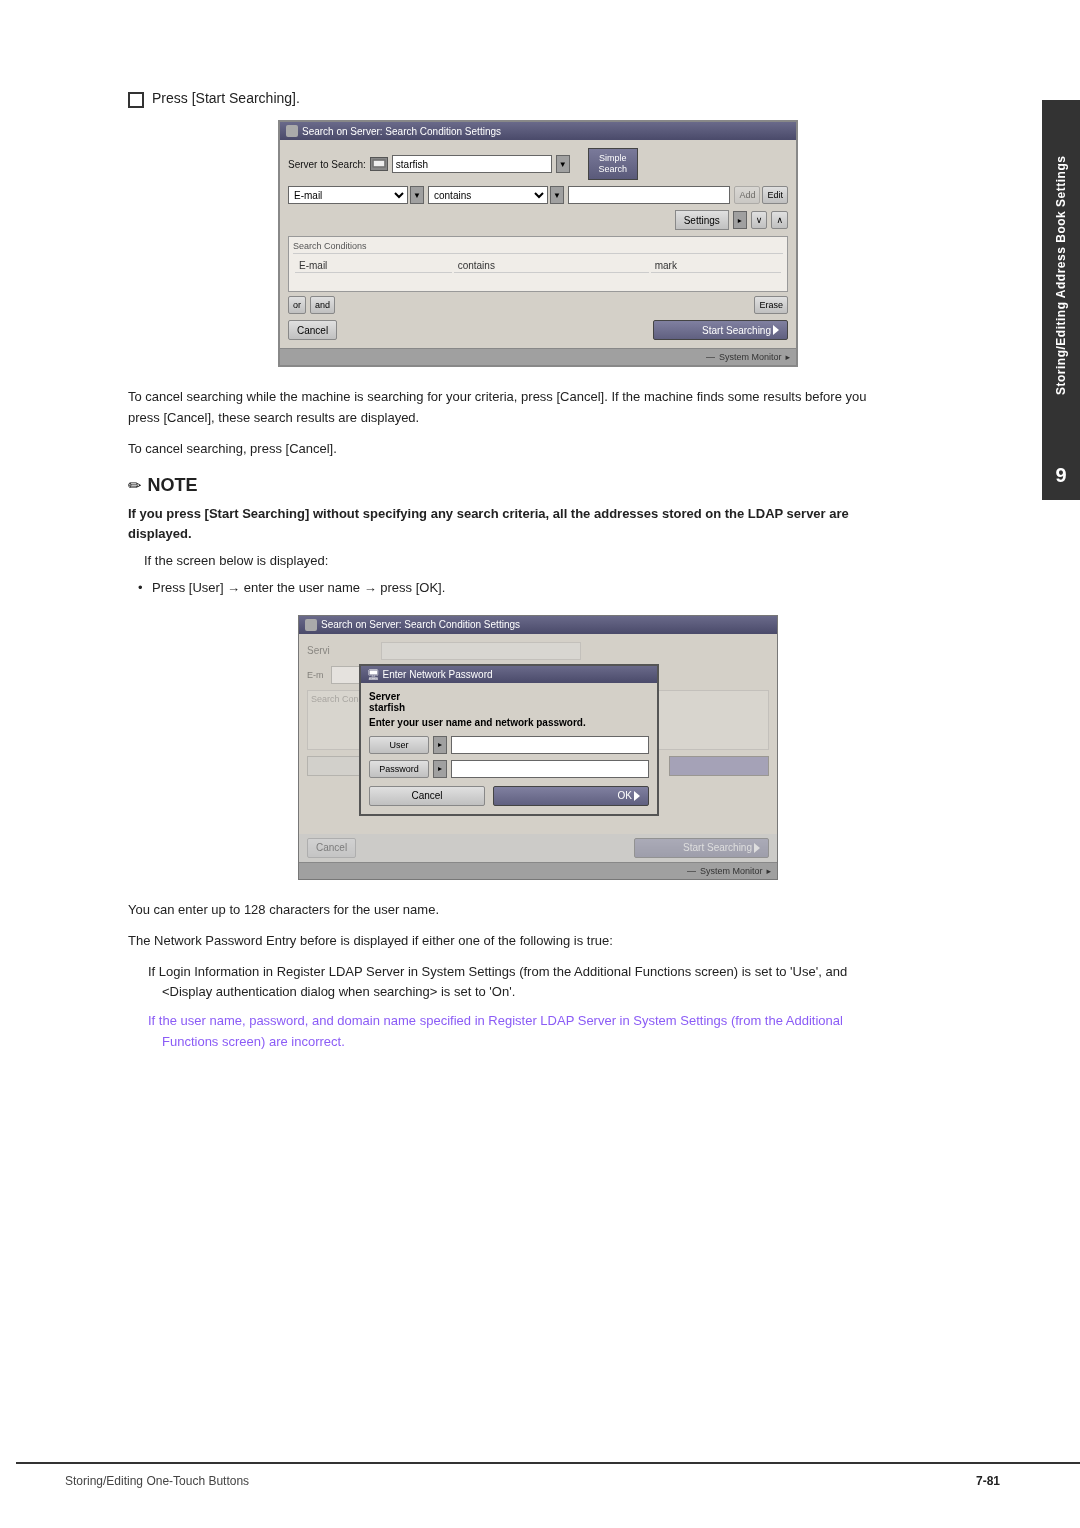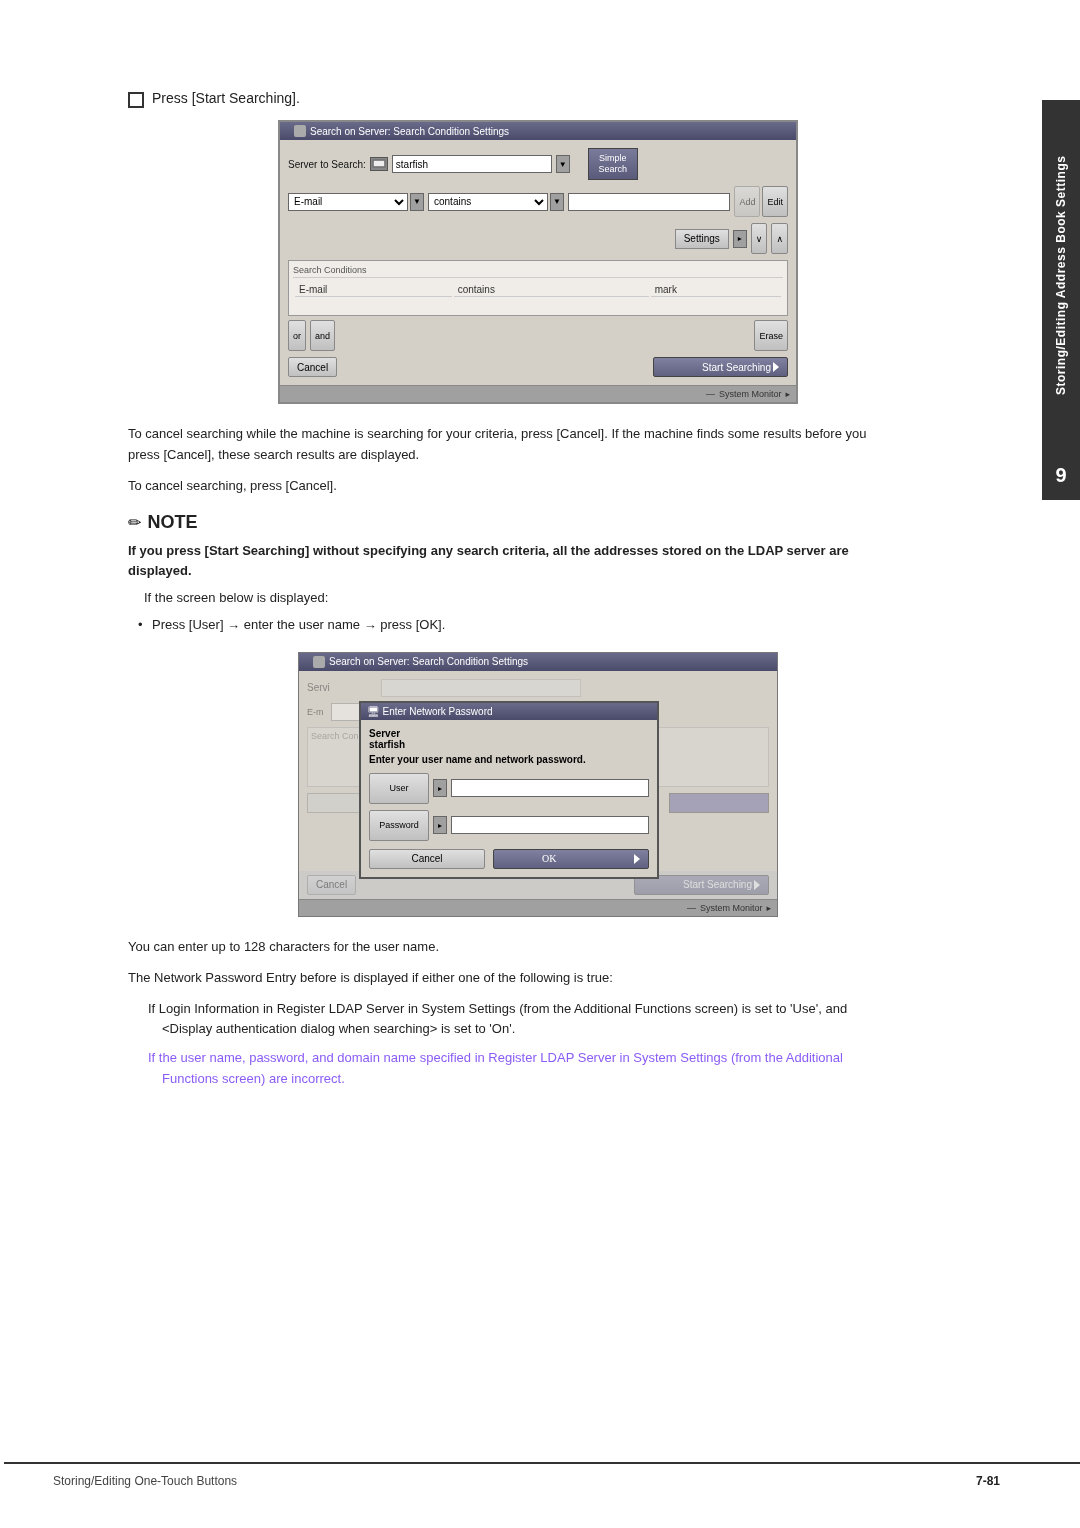--- a/index.html
+++ b/index.html
@@ -45,21 +45,21 @@
       border: 2px solid #888;
       background: #c8c8c8;
       width: 520px;
       margin: 0 auto 16px auto;
       font-size: 11px;
     }
 
     .dialog-titlebar {
       background: linear-gradient(to bottom, #6a6a8a, #4a4a6a);
       color: #fff;
-      padding: 3px 14px;
+      padding: 3px 6px;
       font-size: 10px;
       display: flex;
       align-items: center;
       gap: 4px;
     }
 
     .dialog-titlebar-icon {
       width: 12px;
       height: 12px;
       background: #aaa;
@@ -131,21 +131,21 @@
     .dialog-button-primary {
       background: linear-gradient(to bottom, #8080a0, #606080);
       color: #fff;
       border: 1px solid #444;
       padding-left: 48px;
     }
 
     .dialog-button-small {
       padding: 1px 4px;
       font-size: 9px;
-      height: 31px;
+      height: 18px;
     }
 
     .server-icon {
       width: 18px;
       height: 14px;
       background: #888;
       border: 1px solid #555;
       display: flex;
       align-items: center;
       justify-content: center;
@@ -352,21 +352,21 @@
       font-size: 10px;
       height: 20px;
       display: flex;
       align-items: center;
     }
 
     
     .page-footer {
       position: absolute;
       bottom: 40px;
-      left: 4px;
+      left: 16px;
       right: 0;
       display: flex;
       justify-content: space-between;
       align-items: flex-end;
       padding: 0 80px 0 49px;
       border-top: 2px solid #333;
       padding-top: 10px;
     }
 
     .footer-left {
@@ -649,21 +649,21 @@
                 <span>Password</span>
               </div>
               <div class="dialog-dropdown-arrow">▸</div>
               <input class="overlay-field" type="password" style="flex: 1 1 0%; margin-bottom: 0px; height: 18px;">
             </div>
 
             <div class="overlay-button-row">
               <div class="dialog-button" style="flex:1; justify-content:center;">
                 <span>Cancel</span>
               </div>
-              <div class="dialog-button dialog-button-primary start-search-btn" style="flex:1; justify-content:space-between;font-family:Liberation Serif, serif;">
+              <div class="dialog-button dialog-button-primary start-search-btn" style="flex:1; justify-content:flex-end;">
                 <span>OK</span>
                 <div class="start-search-arrow"></div>
               </div>
             </div>
           </div>
 
         </div>
 
         <div style="background: #d4d0c8; padding: 4px 8px; display:flex; justify-content:space-between; opacity:0.4;">
           <div class="dialog-button">

